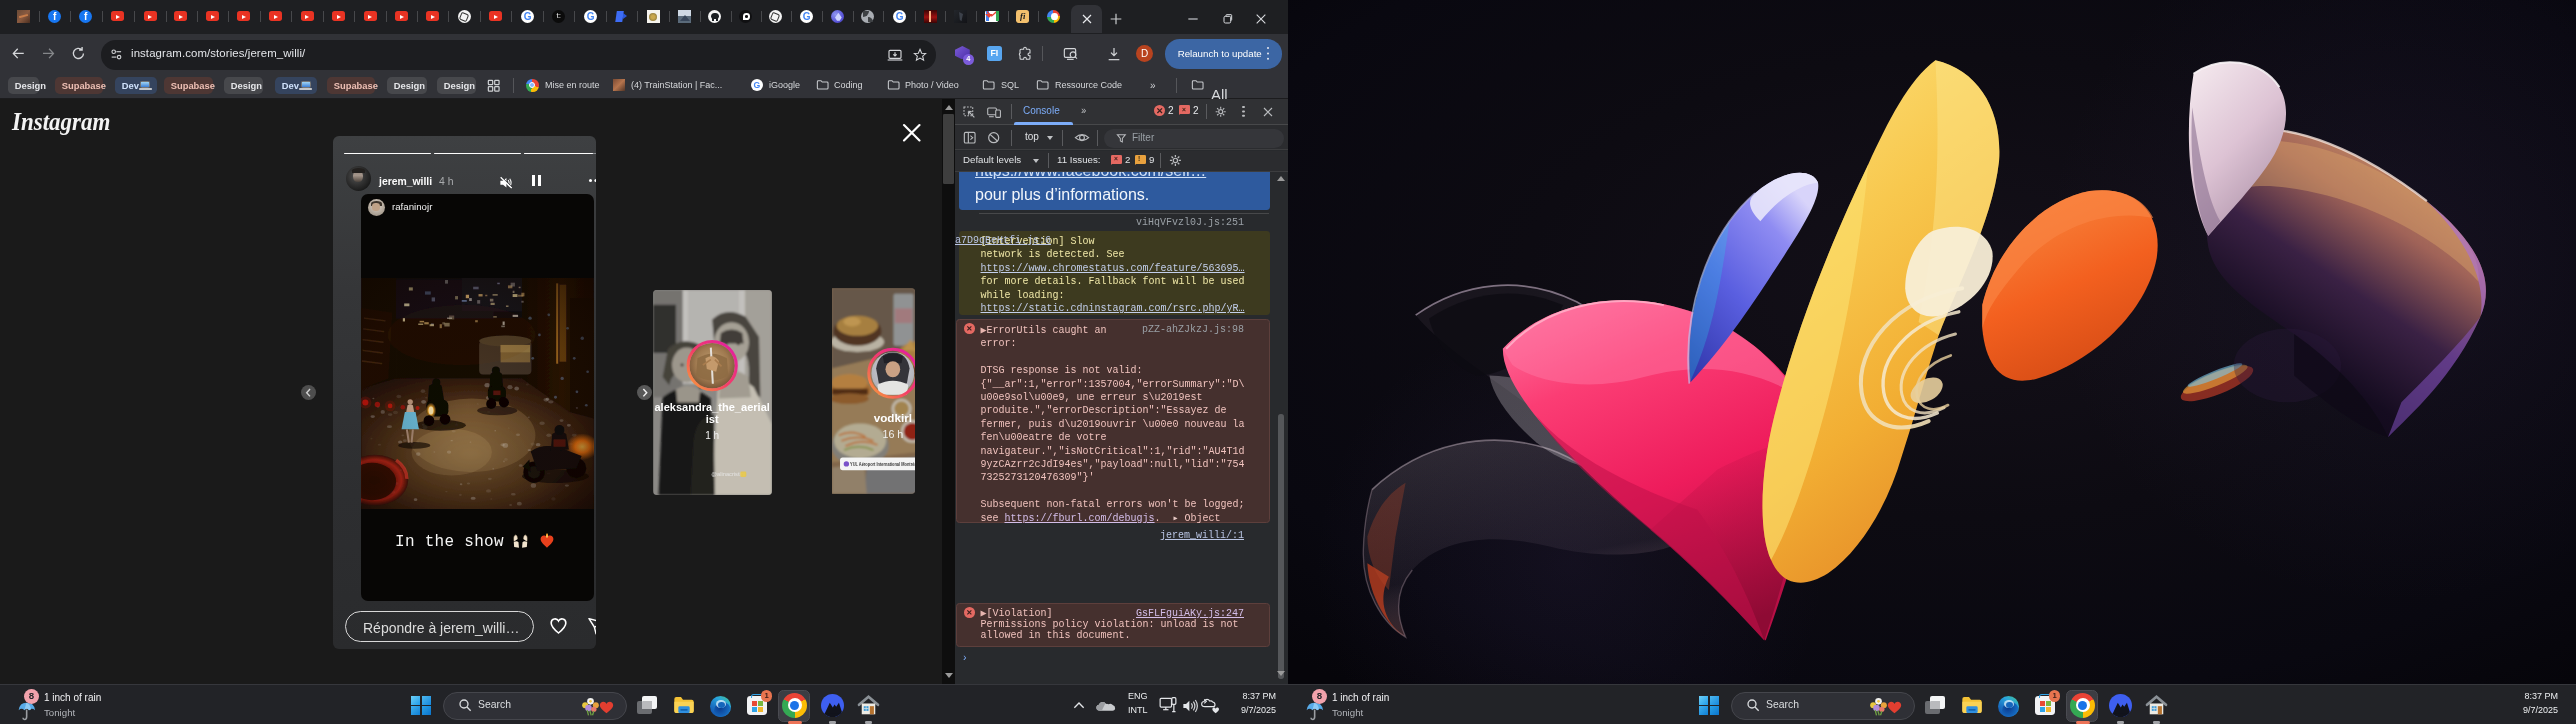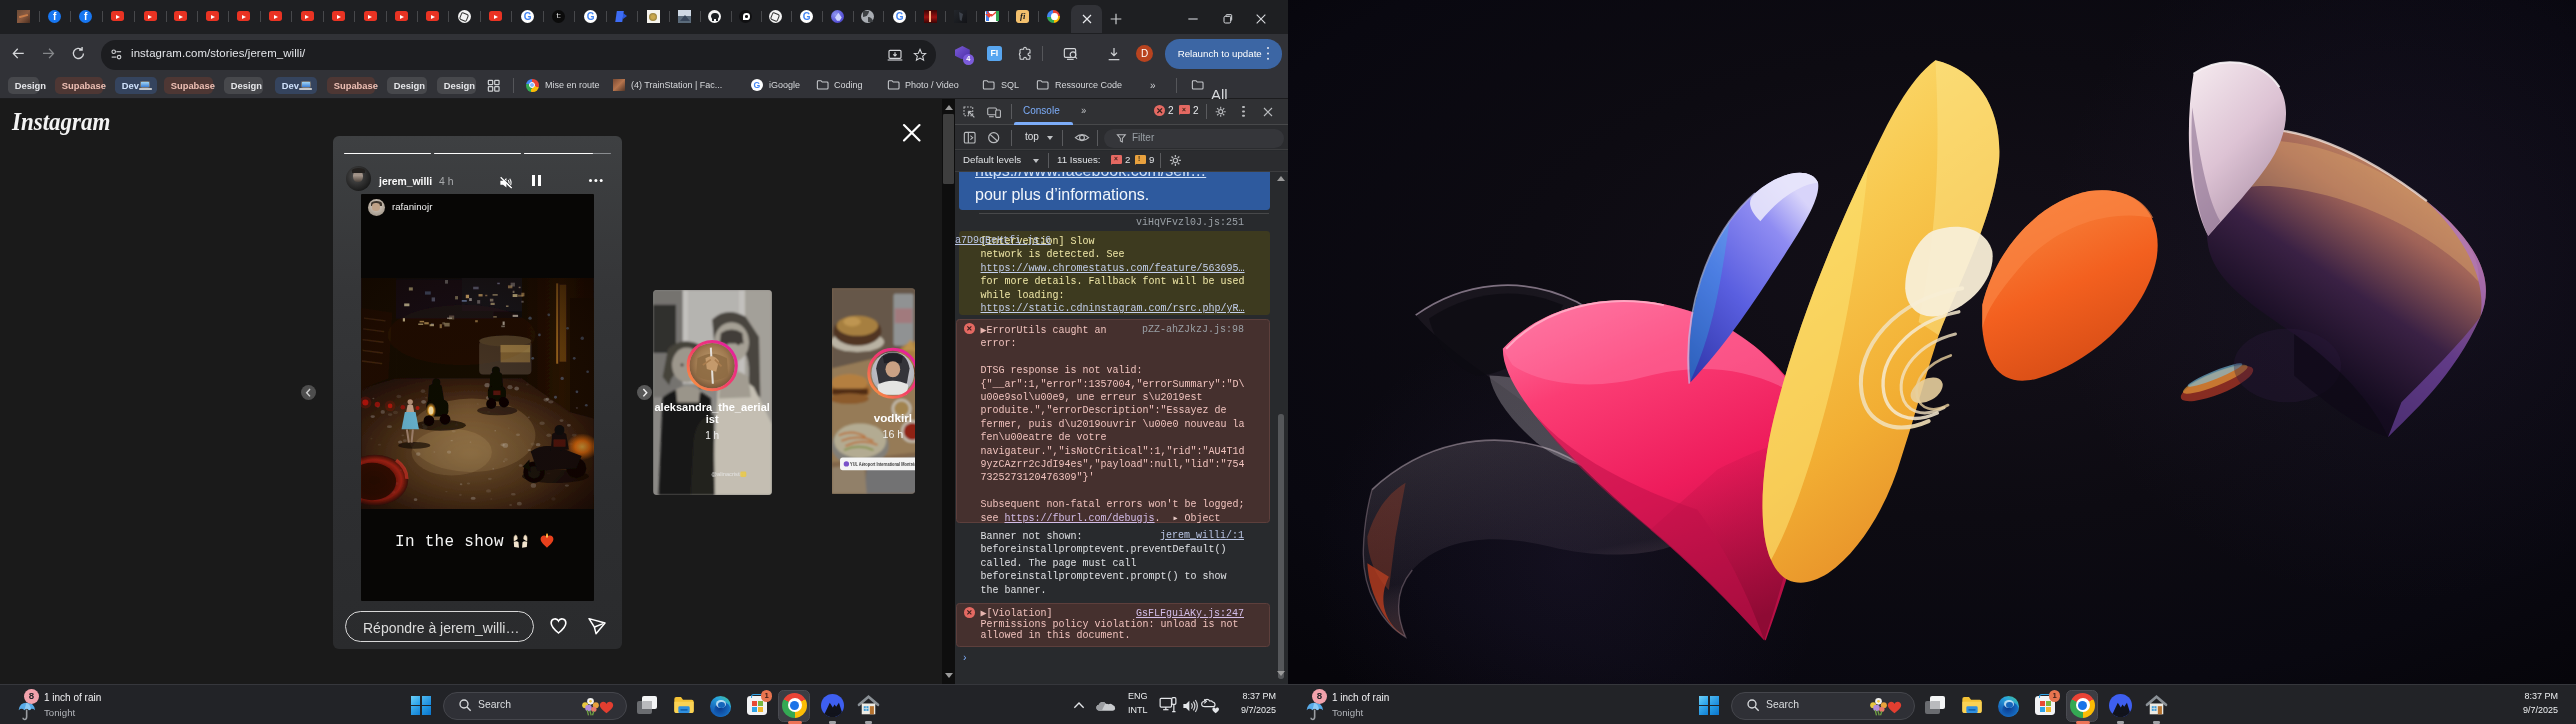--- a/index.html
+++ b/index.html
@@ -238,21 +238,21 @@
 </div>
 
 <div class="abs" style="left:0;top:99px;width:955px;height:586px;background:#1a1a1a;overflow:hidden;">
 
   <div class="abs" style="left:12px;top:9.4px;font-family:'Liberation Serif',serif;font-style:italic;font-weight:bold;font-size:25px;color:#f3f3f3;transform:scaleX(.92);transform-origin:left;">Instagram</div>
 
   <svg class="abs" style="left:902px;top:23.5px;" width="19.5" height="19.5" viewBox="0 0 29 29">
         <path d="M3 3 L26 26 M26 3 L3 26" stroke="#fff" stroke-width="3.2" stroke-linecap="round"></path>
       </svg>
 
-  <div class="abs" style="left:333px;top:37px;width:289px;height:513px;border-radius:6px;background:linear-gradient(180deg,#3e4042 0%,#353638 30%,#2d2e30 70%,#2a2b2d 100%);overflow:hidden;">
+  <div class="abs" style="left:333px;top:37px;width:263px;height:513px;border-radius:6px;background:linear-gradient(180deg,#3e4042 0%,#353638 30%,#2d2e30 70%,#2a2b2d 100%);overflow:hidden;">
 
     <div class="abs" style="left:11.4px;top:17px;width:87px;height:1.3px;background:#fdfdfd;border-radius:0.7px;"></div>
     <div class="abs" style="left:101px;top:17px;width:87px;height:1.3px;background:#fdfdfd;border-radius:0.7px;"></div>
     <div class="abs" style="left:191px;top:17px;width:87px;height:1.3px;background:#8a8d90;border-radius:0.7px;"></div>
     <div class="abs" style="left:191px;top:17px;width:69px;height:1.3px;background:#fdfdfd;border-radius:0.7px;"></div>
 
     <div class="abs" style="left:12.7px;top:29.5px;width:25.5px;height:25.5px;border-radius:50%;background:radial-gradient(circle at 42% 40%,#555 0%,#333 40%,#191919 75%,#0e0e0e 100%);overflow:hidden;"></div>
     <div class="abs" style="left:20px;top:34px;width:10px;height:12px;border-radius:50% 50% 45% 45%;background:linear-gradient(180deg,#8f837a 0%,#a4958a 45%,#6e6259 80%,#4a423c 100%);"></div>
     <div class="abs" style="left:19px;top:32px;width:12.7px;height:4.7px;border-radius:50% 50% 0 0;background:#23201e;"></div>
     <div class="abs" style="left:46px;top:40px;font-size:10.4px;font-weight:bold;color:#fafafa;">jerem_willi</div>
@@ -263,21 +263,21 @@
           <path d="M13.5 6 Q16.5 10 13.5 14 M16 4 Q20 10 16 16" fill="none" stroke="#fff" stroke-width="1.6"></path>
           <path d="M2.5 2 L19 18" stroke="#fff" stroke-width="2.2"></path>
           <path d="M3.6 1 L20.1 17" stroke="#3a3c3f" stroke-width="1.2"></path>
         </svg>
 
     <div class="abs" style="left:199px;top:39px;width:3px;height:11.4px;background:#fff;"></div>
     <div class="abs" style="left:205px;top:39px;width:3px;height:11.4px;background:#fff;"></div>
 
     <div class="abs" style="left:256px;top:43px;width:3.4px;height:3.4px;background:#fff;border-radius:50%;box-shadow:5.4px 0 0 #fff,10.7px 0 0 #fff;"></div>
 
-    <div class="abs" style="left:28px;top:58px;width:233px;height:407px;background:#070605;border-radius:1px;overflow:hidden;">
+    <div class="abs" style="left:28px;top:58px;width:233px;height:407px;background:#070605;border-radius:7px;overflow:hidden;">
 
       <div class="abs" style="left:6.7px;top:4.7px;width:17.4px;height:17.4px;border-radius:50%;background:radial-gradient(circle at 50% 40%,#d8cfc6 0%,#bdb2a6 45%,#8f8578 100%);"></div>
       <div class="abs" style="left:10px;top:6.7px;width:10.7px;height:5.4px;border-radius:50% 50% 0 0;background:#3e352c;"></div>
       <div class="abs" style="left:11.4px;top:9.4px;width:8px;height:7.4px;border-radius:45%;background:#c0a287;"></div>
       <div class="abs" style="left:31px;top:7.4px;font-size:9.7px;color:#f2f2f2;">rafaninojr</div>
 
       <svg class="abs" style="left:0;top:84px;" width="233" height="231" viewBox="0 0 347 345">
         <defs>
           <radialGradient id="floor" cx="47%" cy="58%" r="72%">
             <stop offset="0%" stop-color="#7e5e36"></stop>
@@ -825,25 +825,20 @@
 fermer, puis d\u2019ouvrir \u00e0 nouveau la
 fen\u00eatre de votre
 navigateur.","isNotCritical":1,"rid":"AU4T1d
 9yzCAzrr2cJdI94es","payload":null,"lid":"754
 7325273120476309"}'
 
 Subsequent non-fatal errors won't be logged;
 see <span style="color:#d3bde8;text-decoration:underline;">https://fburl.com/debugjs</span>.  <span style="color:#e8cac5;">▸</span> Object</div>
     <div class="abs" style="left:0;top:153px;width:289px;text-align:right;color:#9aa0a6;">pZZ-ahZJkzJ.js:98</div>
 
-    <div class="abs" style="left:25.5px;top:359px;color:#dfe1e4;line-height:13.4px;white-space:pre;">Banner not shown:
-beforeinstallpromptevent.preventDefault()
-called. The page must call
-beforeinstallpromptevent.prompt() to show
-the banner.</div>
     <div class="abs" style="left:0;top:359px;width:289px;text-align:right;color:#b9c5e4;"><span style="text-decoration:underline;">jerem_willi/:1</span></div>
 
     <div class="abs" style="left:1.3px;top:432px;width:314px;height:44px;background:#45302e;border:0.7px solid #5d3f3c;border-radius:3.4px;"></div>
     <div class="abs" style="left:9.4px;top:436px;width:10.7px;height:10.7px;background:#e46962;border-radius:50%;"></div>
     <svg class="abs" style="left:9.4px;top:436px;" width="10.7" height="10.7" viewBox="0 0 16 16">
           <path d="M5 5 L11 11 M11 5 L5 11" stroke="#3c1f1d" stroke-width="1.7"></path>
         </svg>
     <div class="abs" style="left:25.5px;top:437px;color:#f2c4bf;line-height:11px;white-space:pre;"><span style="color:#e8b6b0;">▶</span>[Violation]
 Permissions policy violation: unload is not
 allowed in this document.</div>

